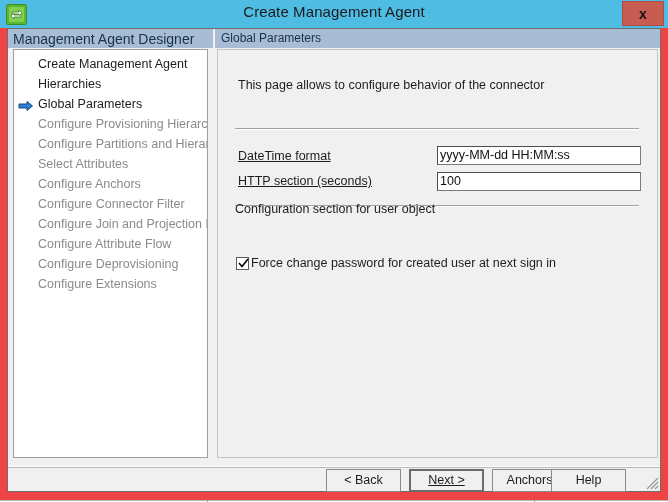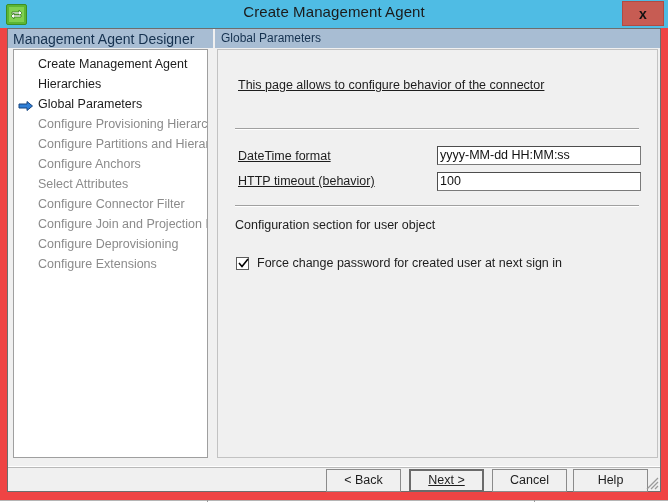--- a/index.html
+++ b/index.html
@@ -161,21 +161,20 @@
     background: #f0f0f0;
     border: 1px solid #c2c2c2;
     box-sizing: border-box;
   }
 
   .intro-text {
     position: absolute;
     left: 20px; top: 28px;
     font-size: 12.5px;
     color: #1d1d1d;
-    text-decoration: underline;
   }
   .hr {
     position: absolute;
     left: 17px;
     width: 404px;
     height: 1px;
     background: #a0a0a0;
     border-bottom: 1px solid #ffffff;
   }
   #hr1 { top: 78px; }
@@ -204,21 +203,21 @@
     padding: 1px 0 2px 2px;
     outline: none;
   }
   #datetime-label { top: 99px; }
   #datetime-input { top: 96px; }
   #timeout-label { top: 124px; }
   #timeout-input { top: 122px; }
 
   .section-text {
     position: absolute;
-    left: 17px; top: 168px;
+    left: 17px; top: 152px;
     font-size: 12.5px;
     color: #1d1d1d;
   }
 
   #checkbox-row {
     position: absolute;
     left: 18px; top: 205px;
     height: 16px;
     display: flex;
     align-items: center;
@@ -232,21 +231,21 @@
     flex: 0 0 auto;
     cursor: pointer;
   }
   #force-change-checkbox svg {
     position: absolute;
     left: 1px; top: 0px;
   }
   #checkbox-label {
     font-size: 12.5px;
     color: #1d1d1d;
-    margin-left: 8px;
+    margin-left: 2px;
     white-space: nowrap;
     cursor: default;
   }
 
   
   #footer-sep {
     position: absolute;
     left: 0; top: 437px;
     width: 652px;
     height: 1px;
@@ -275,21 +274,21 @@
     line-height: 21px;
   }
   .dlg-button.default {
     border: 2px solid #6b6b6b;
     line-height: 19px;
     text-decoration: underline;
   }
   #btn-back   { left: 318px; }
   #btn-next   { left: 401px; }
   #btn-cancel { left: 484px; }
-  #btn-help   { left: 565px; text-align: center; }
+  #btn-help   { left: 543px; text-align: center; }
 
   #resize-grip {
     position: absolute;
     right: 1px; bottom: 1px;
     width: 16px; height: 16px;
   }
 
   #bottom-strip {
     position: absolute;
     left: 0; top: 500px;
@@ -346,30 +345,33 @@
           <span>Global Parameters</span>
         </div>
 
         <div class="nav-item disabled">
           <span>Configure Provisioning Hierarchy</span>
         </div>
         <div class="nav-item disabled">
           <span>Configure Partitions and Hierarchies</span>
         </div>
         <div class="nav-item disabled">
+          <span>Select Attributes</span>
+        </div>
+        <div class="nav-item disabled">
           <span>Configure Anchors</span>
         </div>
         <div class="nav-item disabled">
-          <span>Select Attributes</span>
-        </div>
-        <div class="nav-item disabled">
           <span>Configure Connector Filter</span>
         </div>
         <div class="nav-item disabled">
           <span>Configure Join and Projection Rules</span>
+        </div>
+        <div class="nav-item disabled">
+          <span>Configure Attribute Flow</span>
         </div>
         <div class="nav-item disabled">
           <span>Configure Deprovisioning</span>
         </div>
         <div class="nav-item disabled">
           <span>Configure Extensions</span>
         </div>
 
       </div>
       <div id="nav-scroll"></div>
@@ -379,21 +381,21 @@
       <div id="content-header">Global Parameters</div>
       <div id="content-body">
 
         <div class="intro-text">This page allows to configure behavior of the connector</div>
 
         <div class="hr" id="hr1"></div>
 
         <div class="field-label" id="datetime-label">DateTime format</div>
         <input class="field-input" id="datetime-input" type="text" value="yyyy-MM-dd HH:MM:ss" style="">
 
-        <div class="field-label" id="timeout-label">HTTP timeout (behavior)</div>
+        <div class="field-label" id="timeout-label">HTTP section (seconds)</div>
         <input class="field-input" id="timeout-input" type="text" value="100" style="">
 
         <div class="hr" id="hr2"></div>
 
         <div class="section-text">Configuration section for user object</div>
 
         <div id="checkbox-row">
           <span id="force-change-checkbox">
             <svg width="11" height="11" viewBox="0 0 11 11">
               <path d="M1 5 L4 8.5 L10 1" fill="none" stroke="#000000" stroke-width="1.6"></path>
@@ -402,21 +404,21 @@
           <span id="checkbox-label">Force change password for created user at next sign in</span>
         </div>
 
       </div>
     </div>
 
     <div id="footer-sep"></div>
     <div id="footer">
       <div class="dlg-button" id="btn-back">&lt; Back</div>
       <div class="dlg-button default" id="btn-next">Next &gt;</div>
-      <div class="dlg-button" id="btn-cancel">Cancel</div>
+      <div class="dlg-button" id="btn-cancel">Anchors</div>
       <div class="dlg-button" id="btn-help">Help</div>
     </div>
 
     <div id="resize-grip">
       <svg width="16" height="16" viewBox="0 0 16 16">
         <g stroke="#9a9a9a" stroke-width="1.2">
           <line x1="15" y1="4" x2="4" y2="15"></line>
           <line x1="15" y1="8" x2="8" y2="15"></line>
           <line x1="15" y1="12" x2="12" y2="15"></line>
         </g>

